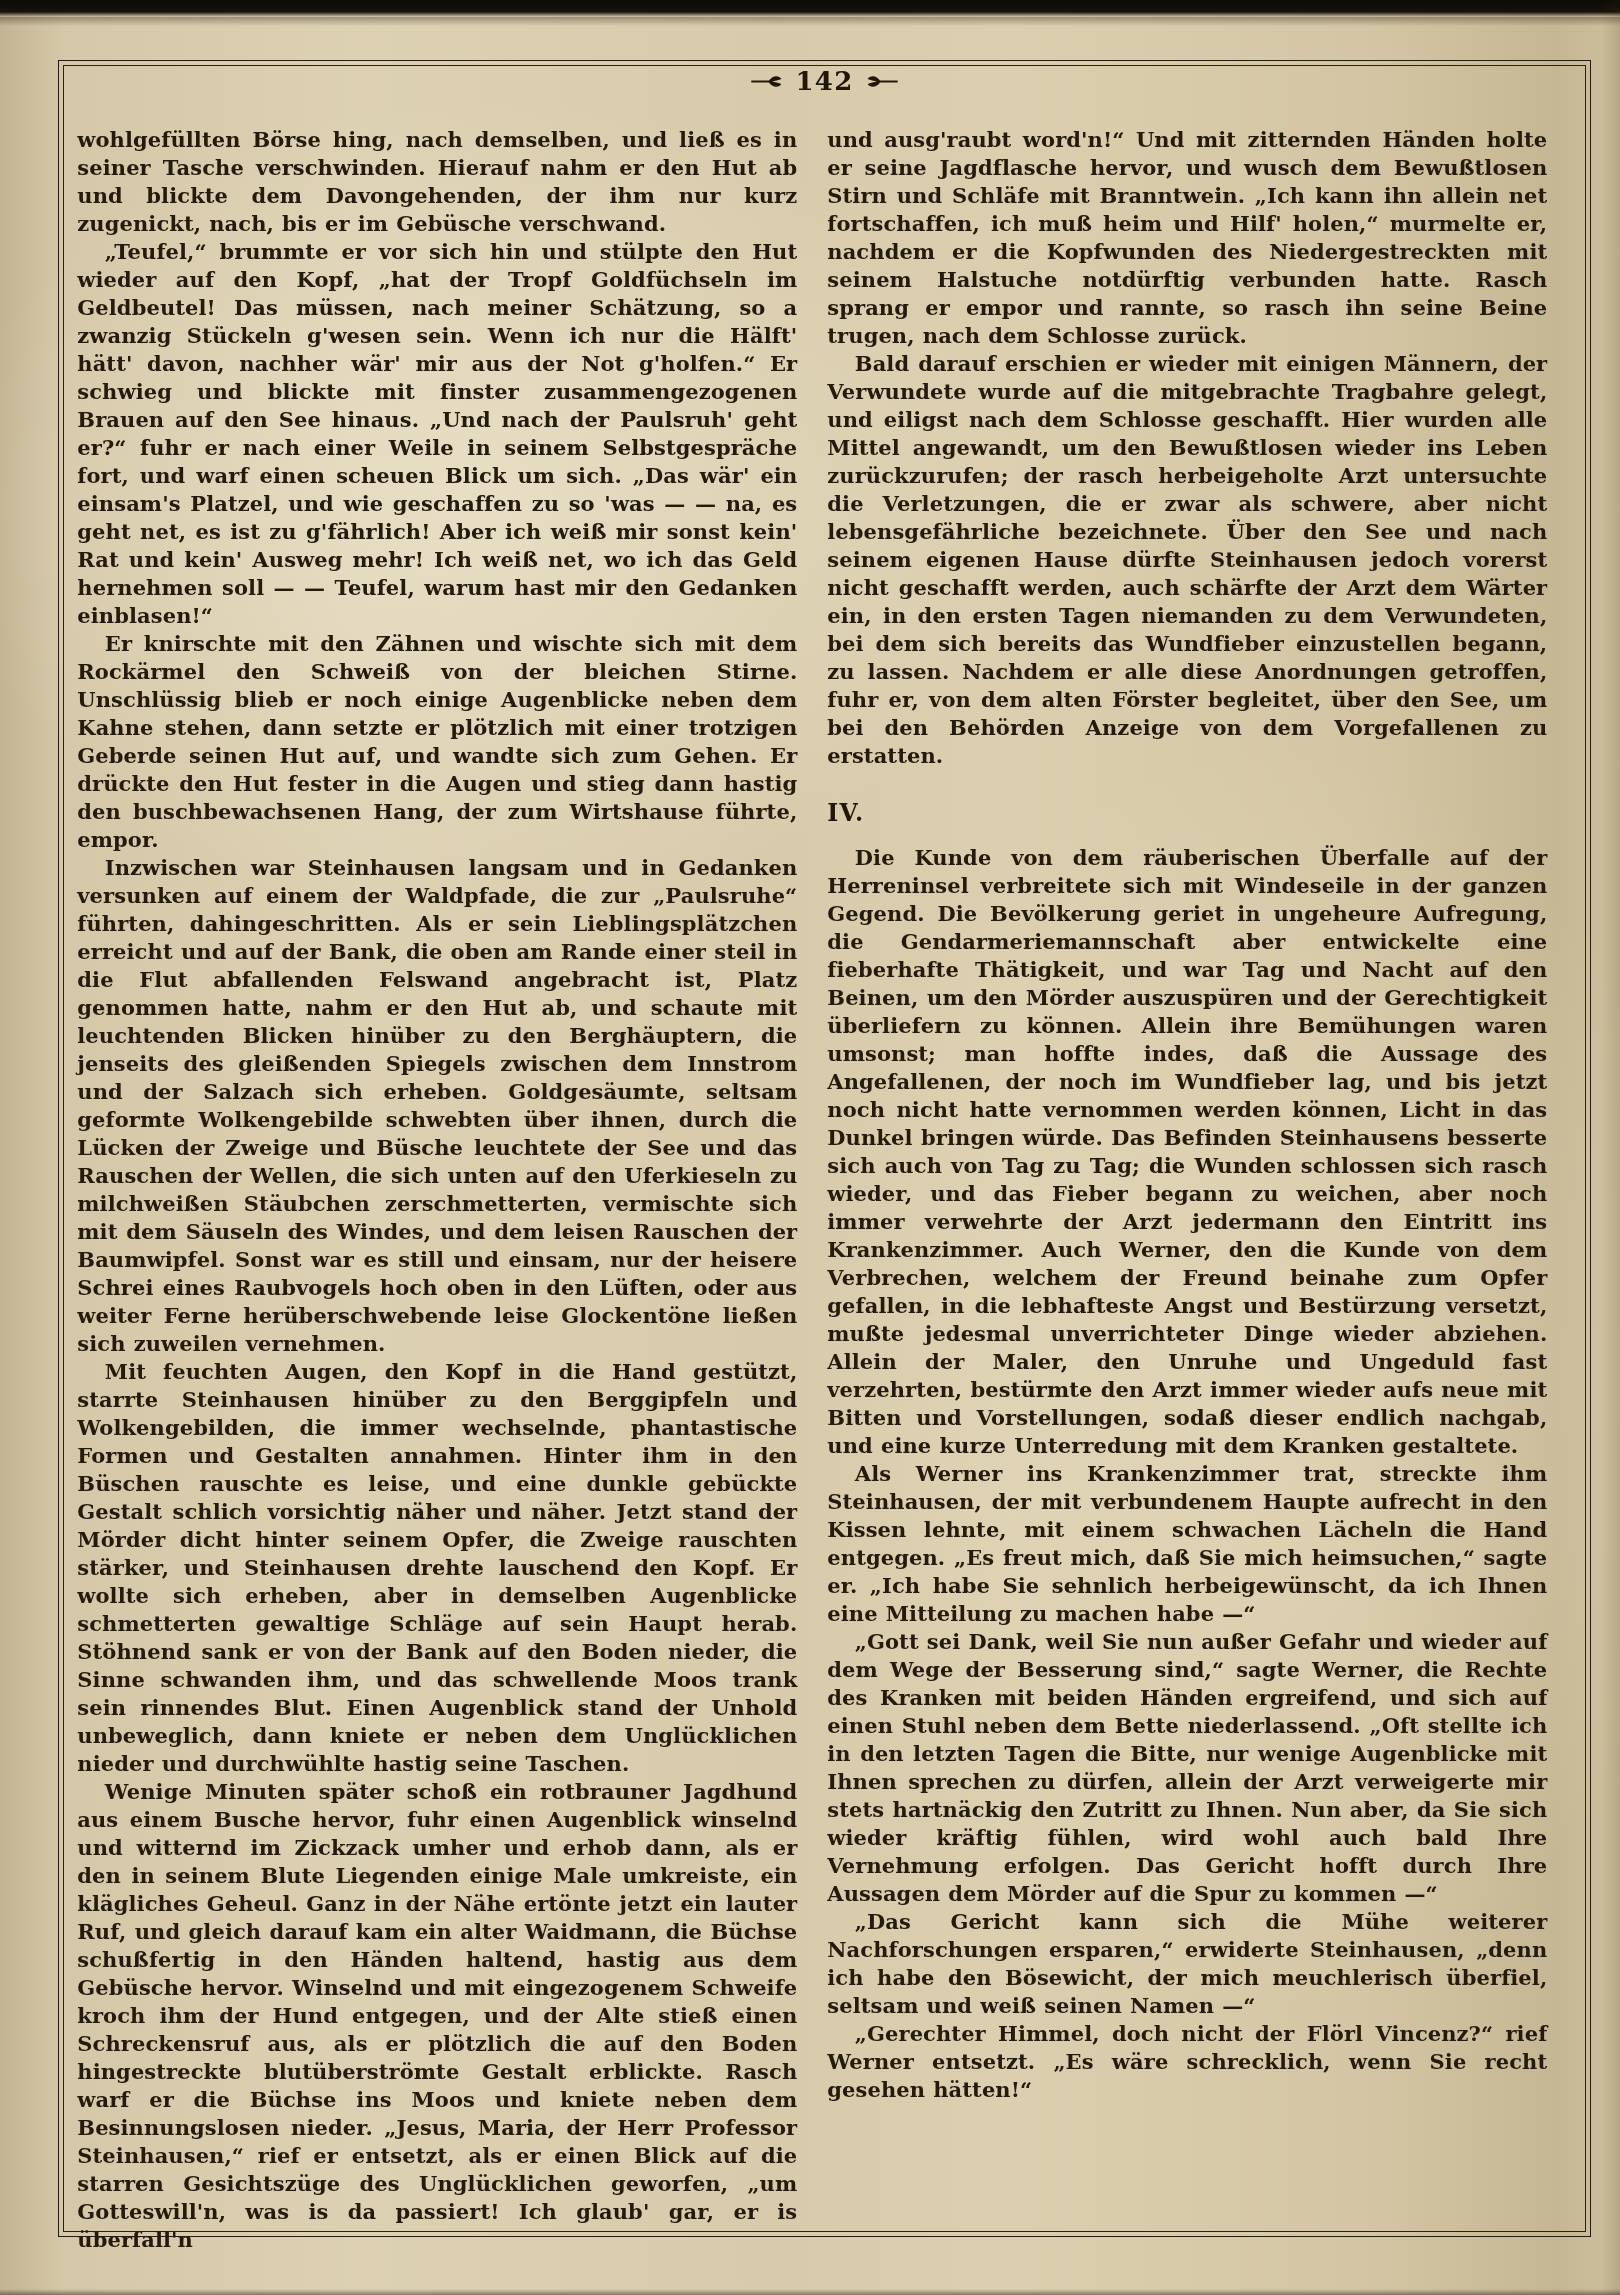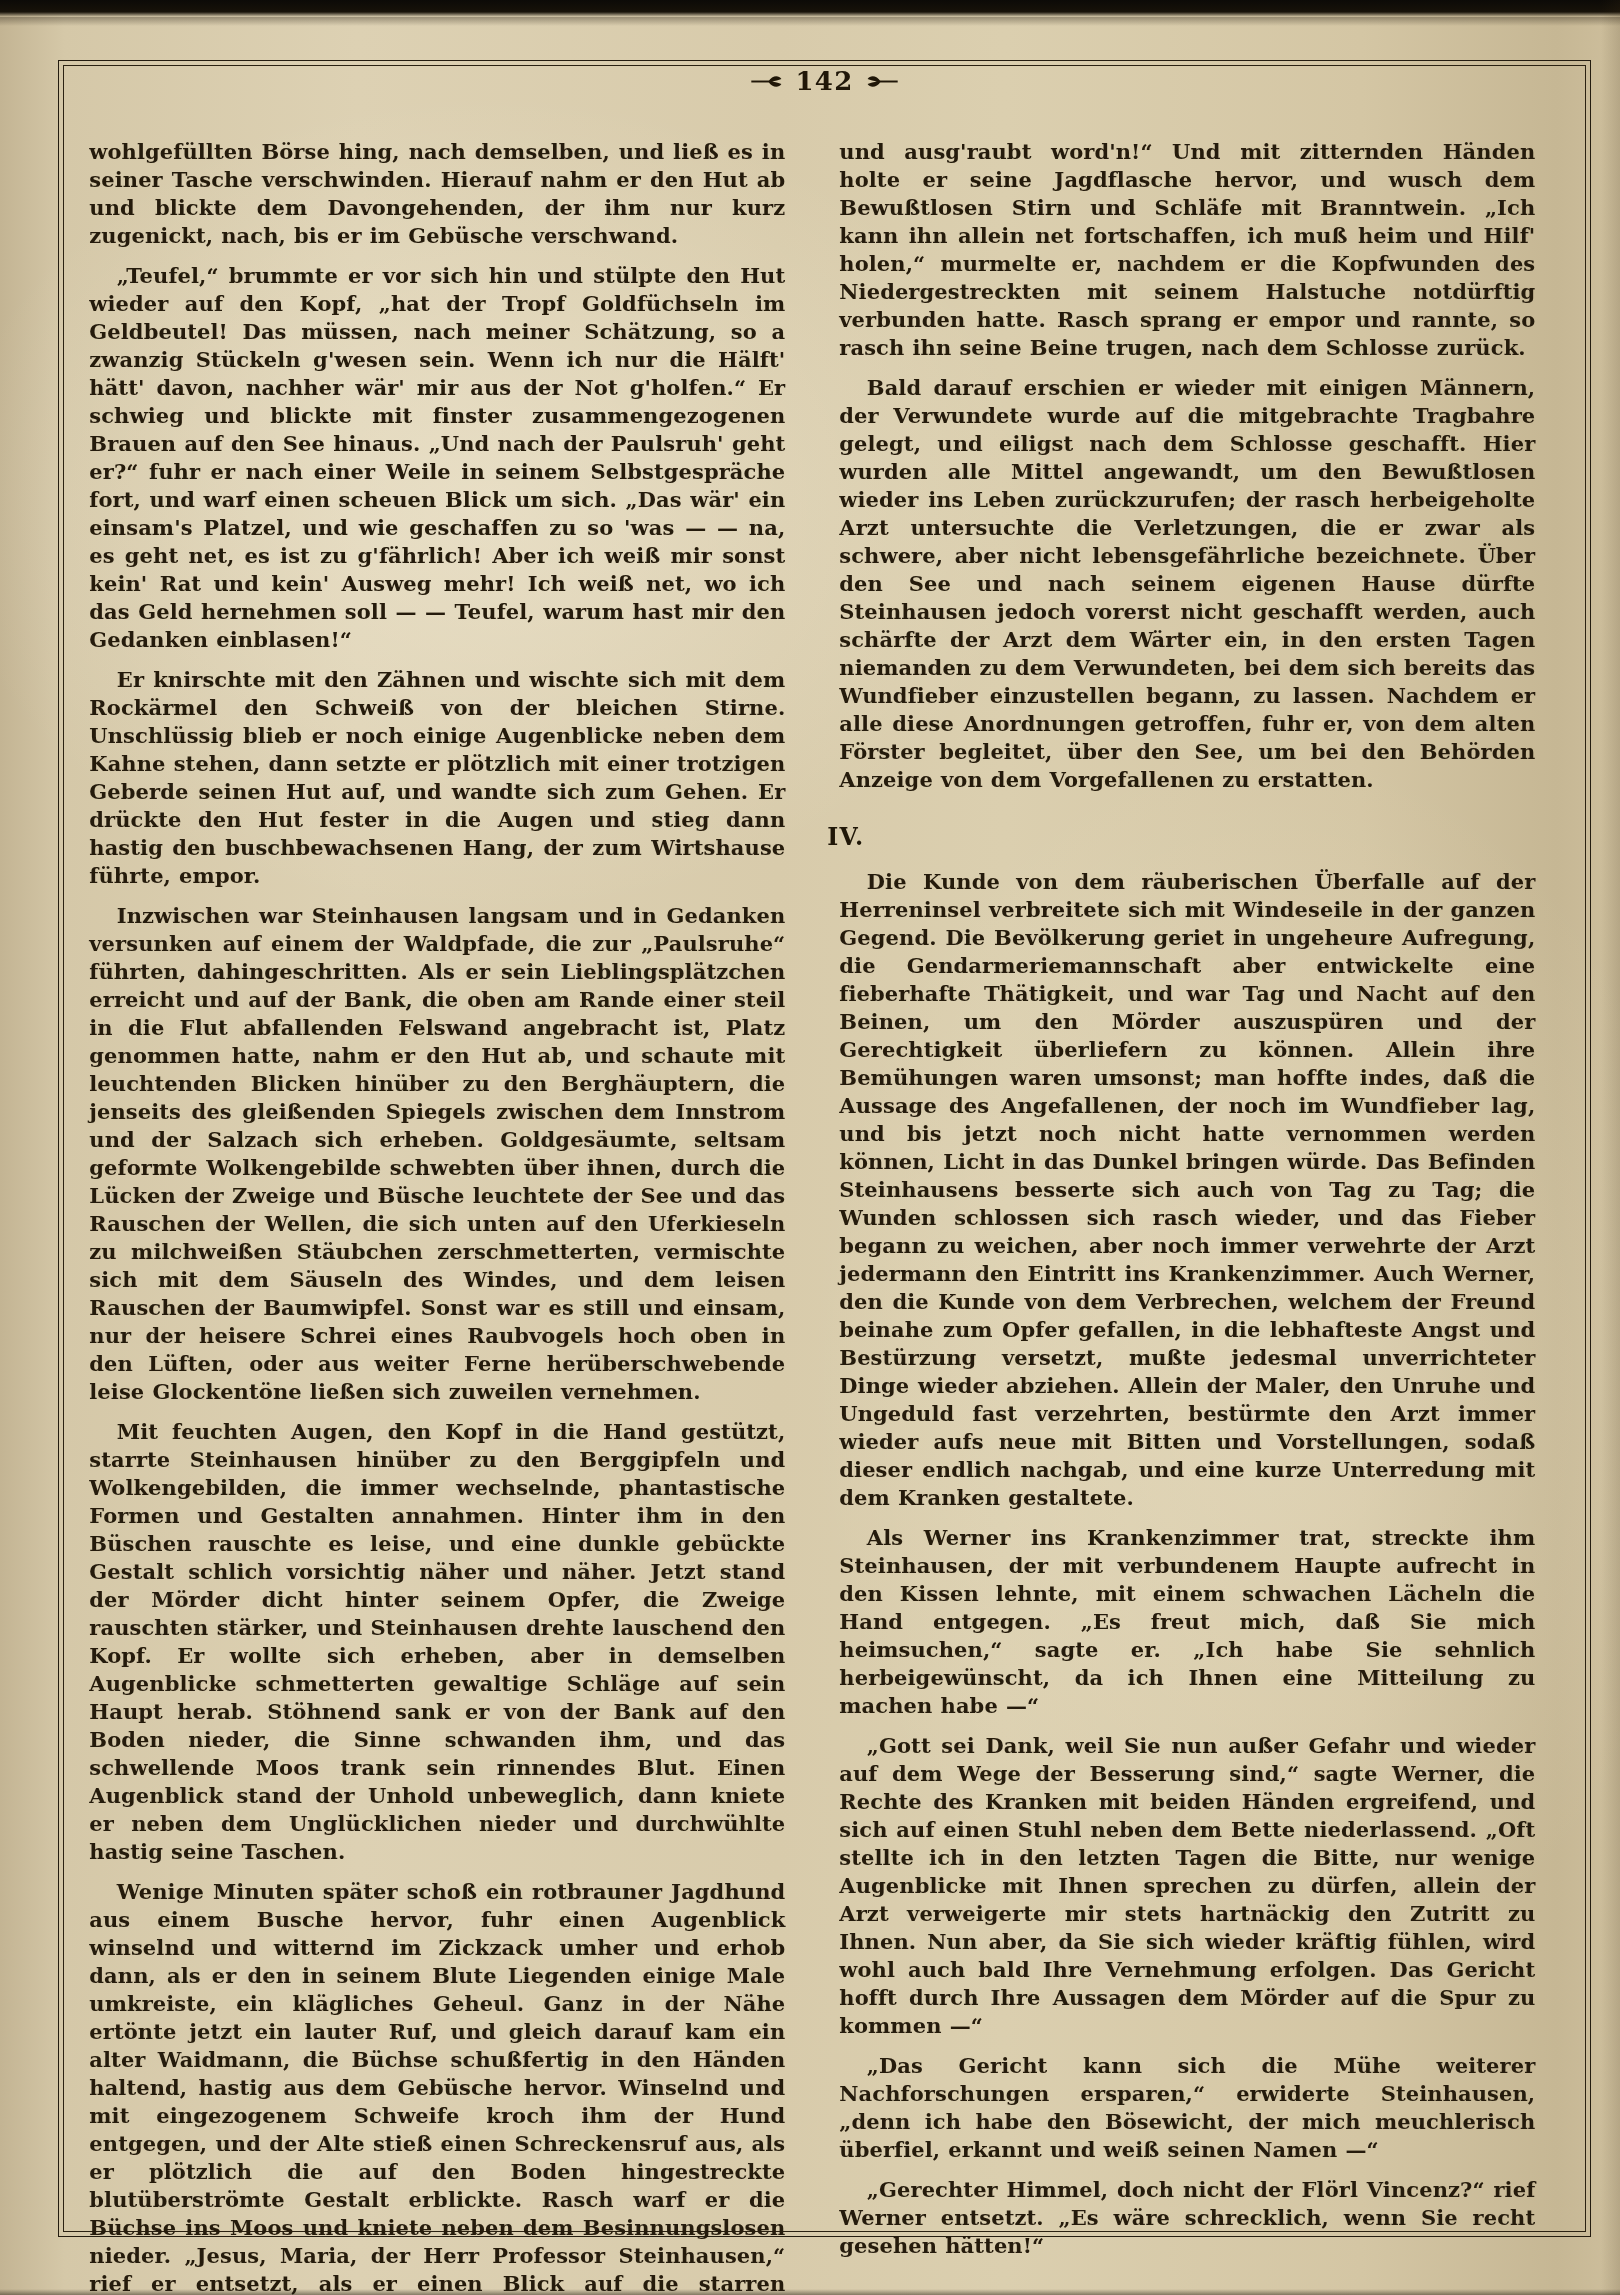--- a/index.html
+++ b/index.html
@@ -56,21 +56,21 @@
     font-size: 26px; font-weight: bold; letter-spacing: 1.3px;
     color: #201708;
   }
   .ornament svg { display: block; }
   .columns {
     display: flex; gap: 30px;
     padding: 0 6.5px;
   }
   .col { width: 720px; }
   .para {
-    margin: 12px;
+    margin: 0;
     font-size: 21px;
     font-weight: bold;
     line-height: 28px;
     text-align: justify;
     letter-spacing: 0.1px;
     word-spacing: 0.7px;
     color: #251b0c;
   }
   .para.indent { text-indent: 27.5px; }
   .section-heading {
@@ -124,21 +124,21 @@
           <p class="para indent">Mit feuchten Augen, den Kopf in die Hand gestützt, starrte Steinhausen hinüber zu den Berggipfeln und Wolkengebilden, die immer wechselnde, phantastische Formen und Gestalten annahmen. Hinter ihm in den Büschen rauschte es leise, und eine dunkle gebückte Gestalt schlich vorsichtig näher und näher. Jetzt stand der Mörder dicht hinter seinem Opfer, die Zweige rauschten stärker, und Steinhausen drehte lauschend den Kopf. Er wollte sich erheben, aber in demselben Augenblicke schmetterten gewaltige Schläge auf sein Haupt herab. Stöhnend sank er von der Bank auf den Boden nieder, die Sinne schwanden ihm, und das schwellende Moos trank sein rinnendes Blut. Einen Augenblick stand der Unhold unbeweglich, dann kniete er neben dem Unglücklichen nieder und durchwühlte hastig seine Taschen.</p>
           <p class="para indent">Wenige Minuten später schoß ein rotbrauner Jagdhund aus einem Busche hervor, fuhr einen Augenblick winselnd und witternd im Zickzack umher und erhob dann, als er den in seinem Blute Liegenden einige Male umkreiste, ein klägliches Geheul. Ganz in der Nähe ertönte jetzt ein lauter Ruf, und gleich darauf kam ein alter Waidmann, die Büchse schußfertig in den Händen haltend, hastig aus dem Gebüsche hervor. Winselnd und mit eingezogenem Schweife kroch ihm der Hund entgegen, und der Alte stieß einen Schreckensruf aus, als er plötzlich die auf den Boden hingestreckte blutüberströmte Gestalt erblickte. Rasch warf er die Büchse ins Moos und kniete neben dem Besinnungslosen nieder. „Jesus, Maria, der Herr Professor Steinhausen,“ rief er entsetzt, als er einen Blick auf die starren Gesichtszüge des Unglücklichen geworfen, „um Gotteswill'n, was is da passiert! Ich glaub' gar, er is überfall'n</p>
         </div>
       <div class="col" id="column-right">
           <p class="para">und ausg'raubt word'n!“ Und mit zitternden Händen holte er seine Jagdflasche hervor, und wusch dem Bewußtlosen Stirn und Schläfe mit Branntwein. „Ich kann ihn allein net fortschaffen, ich muß heim und Hilf' holen,“ murmelte er, nachdem er die Kopfwunden des Niedergestreckten mit seinem Halstuche notdürftig verbunden hatte. Rasch sprang er empor und rannte, so rasch ihn seine Beine trugen, nach dem Schlosse zurück.</p>
           <p class="para indent">Bald darauf erschien er wieder mit einigen Männern, der Verwundete wurde auf die mitgebrachte Tragbahre gelegt, und eiligst nach dem Schlosse geschafft. Hier wurden alle Mittel angewandt, um den Bewußtlosen wieder ins Leben zurückzurufen; der rasch herbeigeholte Arzt untersuchte die Verletzungen, die er zwar als schwere, aber nicht lebensgefährliche bezeichnete. Über den See und nach seinem eigenen Hause dürfte Steinhausen jedoch vorerst nicht geschafft werden, auch schärfte der Arzt dem Wärter ein, in den ersten Tagen niemanden zu dem Verwundeten, bei dem sich bereits das Wundfieber einzustellen begann, zu lassen. Nachdem er alle diese Anordnungen getroffen, fuhr er, von dem alten Förster begleitet, über den See, um bei den Behörden Anzeige von dem Vorgefallenen zu erstatten.</p>
           <div class="section-heading">IV.</div>
           <p class="para indent">Die Kunde von dem räuberischen Überfalle auf der Herreninsel verbreitete sich mit Windeseile in der ganzen Gegend. Die Bevölkerung geriet in ungeheure Aufregung, die Gendarmeriemannschaft aber entwickelte eine fieberhafte Thätigkeit, und war Tag und Nacht auf den Beinen, um den Mörder auszuspüren und der Gerechtigkeit überliefern zu können. Allein ihre Bemühungen waren umsonst; man hoffte indes, daß die Aussage des Angefallenen, der noch im Wundfieber lag, und bis jetzt noch nicht hatte vernommen werden können, Licht in das Dunkel bringen würde. Das Befinden Steinhausens besserte sich auch von Tag zu Tag; die Wunden schlossen sich rasch wieder, und das Fieber begann zu weichen, aber noch immer verwehrte der Arzt jedermann den Eintritt ins Krankenzimmer. Auch Werner, den die Kunde von dem Verbrechen, welchem der Freund beinahe zum Opfer gefallen, in die lebhafteste Angst und Bestürzung versetzt, mußte jedesmal unverrichteter Dinge wieder abziehen. Allein der Maler, den Unruhe und Ungeduld fast verzehrten, bestürmte den Arzt immer wieder aufs neue mit Bitten und Vorstellungen, sodaß dieser endlich nachgab, und eine kurze Unterredung mit dem Kranken gestaltete.</p>
           <p class="para indent">Als Werner ins Krankenzimmer trat, streckte ihm Steinhausen, der mit verbundenem Haupte aufrecht in den Kissen lehnte, mit einem schwachen Lächeln die Hand entgegen. „Es freut mich, daß Sie mich heimsuchen,“ sagte er. „Ich habe Sie sehnlich herbeigewünscht, da ich Ihnen eine Mitteilung zu machen habe —“</p>
           <p class="para indent">„Gott sei Dank, weil Sie nun außer Gefahr und wieder auf dem Wege der Besserung sind,“ sagte Werner, die Rechte des Kranken mit beiden Händen ergreifend, und sich auf einen Stuhl neben dem Bette niederlassend. „Oft stellte ich in den letzten Tagen die Bitte, nur wenige Augenblicke mit Ihnen sprechen zu dürfen, allein der Arzt verweigerte mir stets hartnäckig den Zutritt zu Ihnen. Nun aber, da Sie sich wieder kräftig fühlen, wird wohl auch bald Ihre Vernehmung erfolgen. Das Gericht hofft durch Ihre Aussagen dem Mörder auf die Spur zu kommen —“</p>
-          <p class="para indent">„Das Gericht kann sich die Mühe weiterer Nachforschungen ersparen,“ erwiderte Steinhausen, „denn ich habe den Bösewicht, der mich meuchlerisch überfiel, erkannt und weiß seinen Namen —“</p>
+          <p class="para indent">„Das Gericht kann sich die Mühe weiterer Nachforschungen ersparen,“ erwiderte Steinhausen, „denn ich habe den Bösewicht, der mich meuchlerisch überfiel, seltsam und weiß seinen Namen —“</p>
           <p class="para indent">„Gerechter Himmel, doch nicht der Flörl Vincenz?“ rief Werner entsetzt. „Es wäre schrecklich, wenn Sie recht gesehen hätten!“</p>
         </div>
     </div>
 
   </div>
 </div>
 
 <div class="scan-bottom-edge"></div>
 
 

